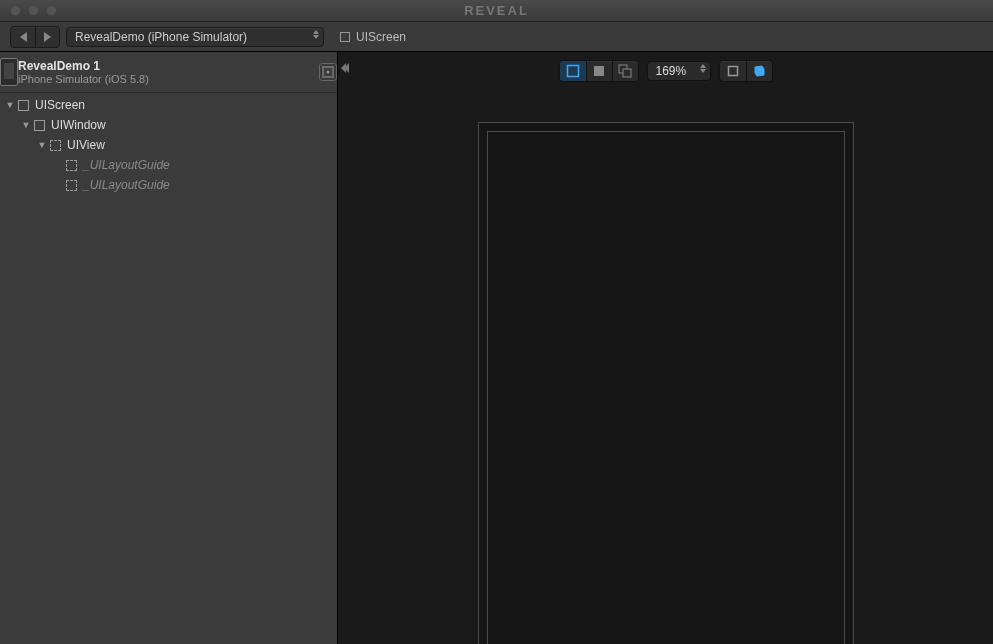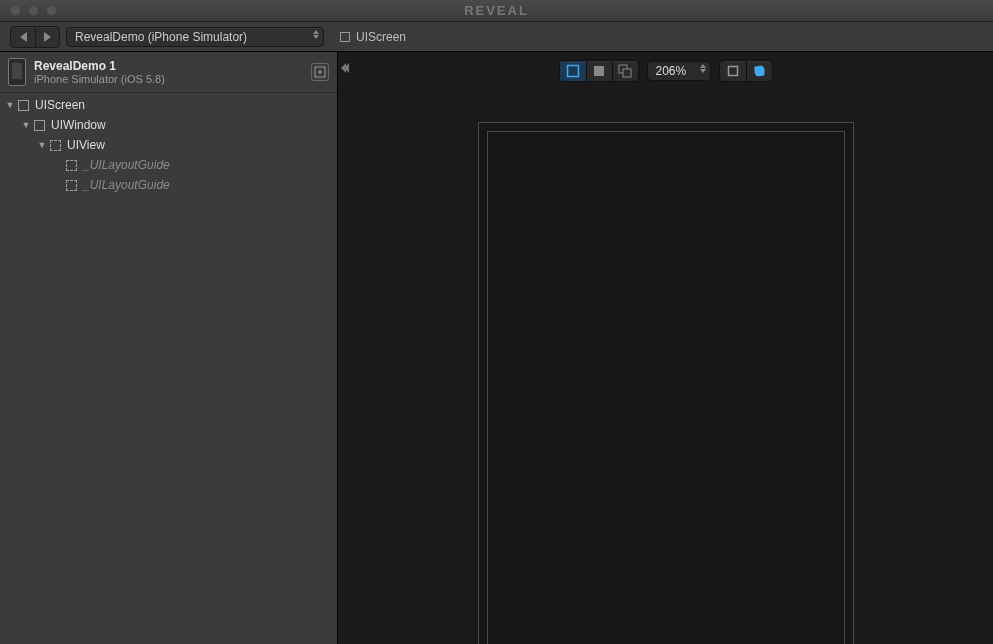--- a/index.html
+++ b/index.html
@@ -25,21 +25,21 @@
     .miniarr { width: 0; height: 0; border-left: 3px solid transparent; border-right: 3px solid transparent; }
     .miniarr.up { border-bottom: 4px solid #888; }
     .miniarr.dn { border-top: 4px solid #888; }
 
     .breadcrumb { margin-left: 10px; display: flex; align-items: center; gap: 6px; color: #bdbdbd; font-size: 12px; }
     .breadcrumb .sqicon { width: 10px; height: 10px; border: 1px solid #999; display: inline-block; }
 
     
     .main { display: flex; height: calc(644px - 52px); }
     .sidebar { width: 338px; background: #3b3b3b; border-right: 1px solid #000; display: flex; flex-direction: column; }
-    .device-hdr { display: flex; align-items: center; padding: 6px 8px; gap: 8px; border-bottom: 1px solid #2b2b2b; }
+    .device-hdr { display: flex; align-items: center; padding: 6px 0; gap: 0; border-bottom: 1px solid #2b2b2b; }
     .dev-icon { width: 18px; height: 28px; border: 1px solid #777; border-radius: 2px; position: relative; background: #2b2b2b; }
     .dev-icon::after { content: ""; position: absolute; left: 3px; right: 3px; top: 4px; bottom: 6px; background: #444; }
     .dev-meta { flex: 1; }
     .dev-title { color: #e4e4e4; font-weight: 600; font-size: 12px; }
     .dev-sub { color: #9a9a9a; font-size: 11px; }
     .hdr-btn { width: 18px; height: 18px; border: 1px solid #666; border-radius: 3px; display: flex; align-items: center; justify-content: center; cursor: pointer; }
     .hdr-btn svg { display: block; }
 
     .tree { padding: 2px 0; }
     .row { display: flex; align-items: center; height: 20px; padding-left: 4px; color: #dcdcdc; font-size: 12px; cursor: default; }
@@ -172,21 +172,21 @@
         </div>
         <div class="segbtn">
           <svg width="14" height="14" viewBox="0 0 14 14">
             <rect x="1" y="1" width="8" height="8" fill="none" stroke="#888"></rect>
             <rect x="5" y="5" width="8" height="8" fill="#2a2a2a" stroke="#888"></rect>
           </svg>
         </div>
       </div>
 
       <div class="zoomfield">
-        <span>206%</span>
+        <span>169%</span>
         <span class="stepper">
           <span class="miniarr up"></span>
             <span class="miniarr dn"></span>
         </span>
       </div>
 
       <div class="seg">
         <div class="segbtn">
           <svg width="14" height="14" viewBox="0 0 14 14">
               <rect x="2.5" y="2.5" width="9" height="9" fill="none" stroke="#999" stroke-width="1.5"></rect>

